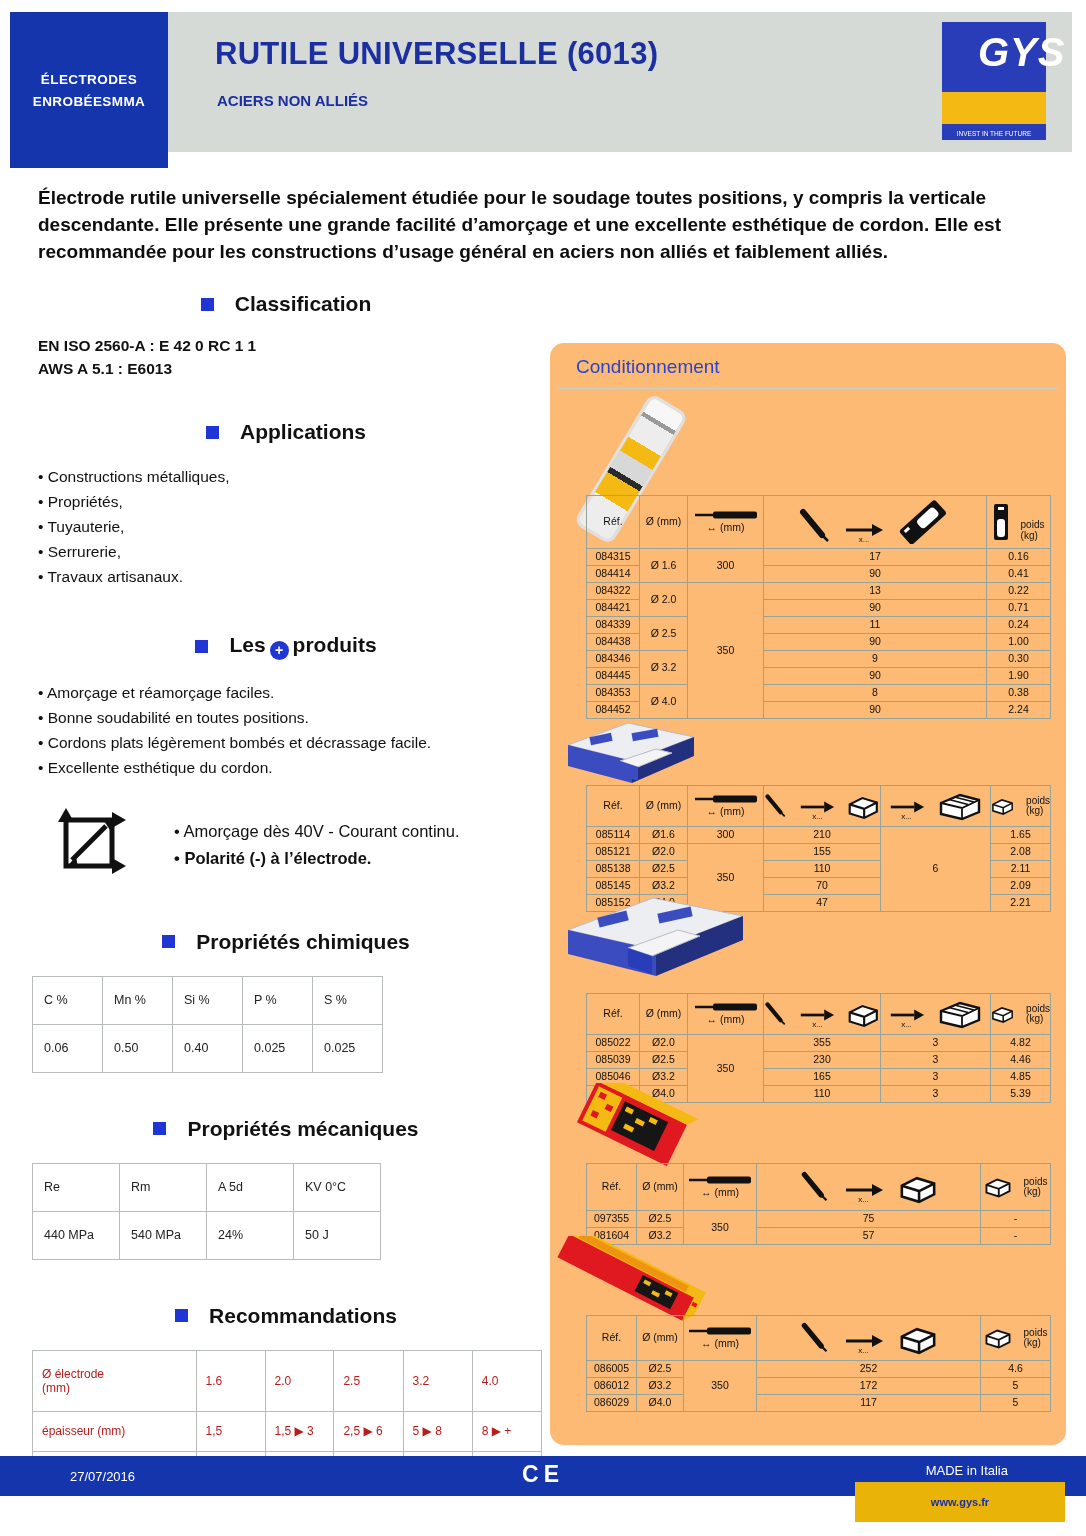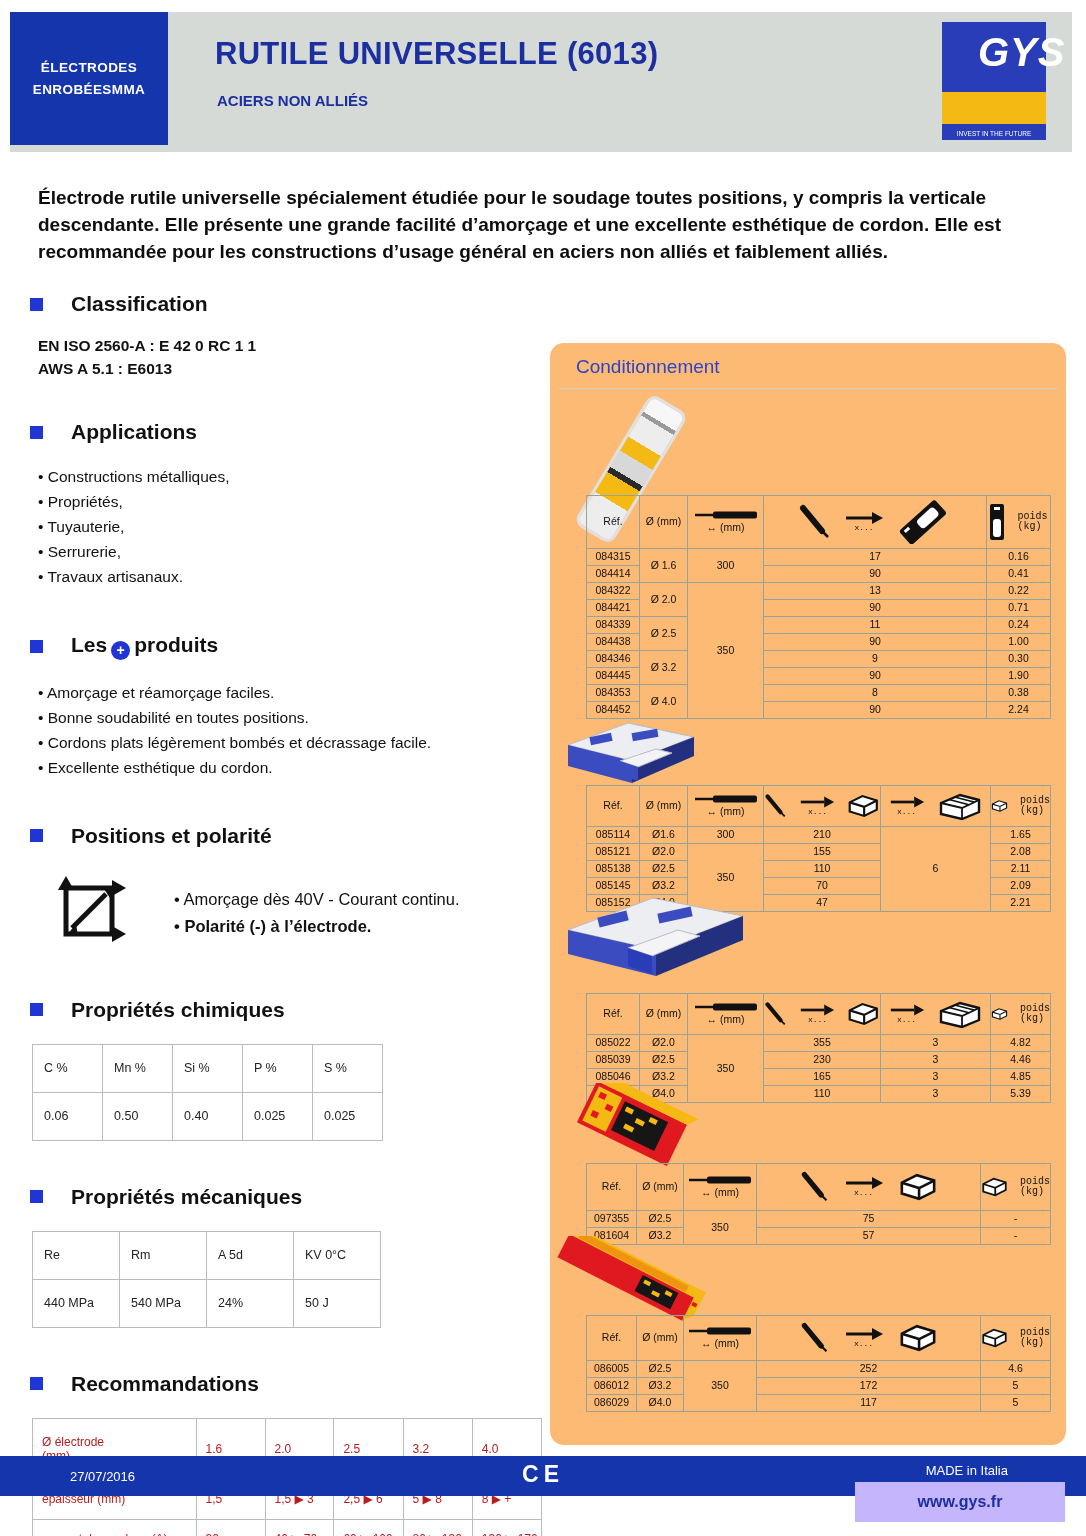--- a/index.html
+++ b/index.html
@@ -1,39 +1,39 @@
 <!DOCTYPE html>
 <html><head>
 <meta charset="utf-8">
 <style>
   html,body{margin:0;padding:0;}
   body{width:1086px;height:1536px;position:relative;background:#fff;
        font-family:"Liberation Sans",sans-serif;color:#111;overflow:hidden;}
 
   
   .band{position:absolute;left:10px;top:12px;width:1062px;height:140px;background:#d6dad6;}
-  .cat-box{position:absolute;left:10px;top:12px;width:158px;height:133px;background:#1535ad;
+  .cat-box{position:absolute;left:10px;top:12px;width:158px;height:156px;background:#1535ad;
            color:#fff;display:flex;flex-direction:column;justify-content:center;align-items:center;
            gap:7px;font-size:13.5px;font-weight:bold;letter-spacing:.4px;z-index:2;}
   .title{position:absolute;left:215px;top:36px;font-size:31px;font-weight:bold;color:#1b2fa0;
          letter-spacing:.3px;z-index:2;}
   .subtitle{position:absolute;left:217px;top:92px;font-size:15px;font-weight:bold;color:#1b2fa0;z-index:2;}
   .logo{position:absolute;left:942px;top:22px;width:104px;height:118px;background:#2a3db8;z-index:2;}
   .logo-gys{color:#fff;font-weight:bold;font-style:italic;font-size:40px;text-align:center;
             letter-spacing:1px;margin-top:8px;padding-left:36px;}
   .logo-yellow{position:absolute;left:0;right:0;top:70px;height:32px;background:#f5b913;}
   .logo-tag{position:absolute;left:0;right:0;bottom:3px;color:#fff;font-size:6.5px;text-align:center;}
 
   
   .intro{position:absolute;left:38px;top:166px;width:1012px;font-size:19px;font-weight:bold;
          line-height:1.42;color:#0d0d0d;}
 
   
   .left-col{position:absolute;left:30px;top:292px;width:512px;}
-  .sec{display:flex;align-items:center;gap:28px;}
+  .sec{display:flex;align-items:center;gap:21px;justify-content:center;}
   .sec .sq{width:13px;height:13px;background:#1f35d4;flex:none;}
   .sec .t{font-size:21px;font-weight:bold;}
   .plus-ico{width:19px;height:19px;border-radius:50%;background:#1f35d4;color:#fff;font-size:14px;
             display:inline-flex;align-items:center;justify-content:center;font-weight:bold;
             margin:0 4px;vertical-align:-3px;}
   .class-lines{margin:18px 0 0 8px;font-weight:bold;font-size:15.5px;line-height:23px;}
   ul.blist{list-style:none;margin:20px 0 0 8px;padding:0;font-size:15.5px;line-height:25px;}
   ul.blist li::before{content:"• ";}
   .mt40{margin-top:40px;} .mt44{margin-top:44px;} .mt46{margin-top:46px;}
   .pos-row{display:flex;align-items:center;gap:46px;margin:26px 0 0 20px;}
@@ -53,21 +53,21 @@
 
   
   .cond{position:absolute;left:550px;top:343px;width:516px;height:1102px;background:#fdba74;
         border-radius:14px;}
   .cond-title{position:absolute;left:26px;top:13px;font-size:19px;color:#2a44cc;}
   .cond-hr{position:absolute;left:8px;right:8px;top:45px;height:1px;background:#c9cfc9;}
   .ctab{position:absolute;border-collapse:collapse;table-layout:fixed;}
   .ctab th,.ctab td{border:1px solid #96a39b;font-size:10.5px;font-weight:normal;text-align:center;
                     padding:0;color:#111;height:16px;line-height:1.05;}
   .ctab th{vertical-align:middle;}
-  .hflex{display:flex;align-items:center;justify-content:center;gap:12px;font-family:Liberation Mono, monospace;}
+  .hflex{display:flex;align-items:flex-end;justify-content:center;gap:12px;}
   .vflex{display:flex;flex-direction:column;align-items:center;justify-content:center;gap:2px;}
   .xwrap{display:flex;flex-direction:column;align-items:center;}
   .xlbl{font-size:8px;}
   .poids-lbl{font-size:10px;white-space:pre-line;text-align:left;}
   .t1{left:36px;top:152px;width:464px;} .t1 thead th{height:52px;}
   .t2{left:36px;top:442px;width:464px;} .t2 thead th{height:40px;}
   .t3{left:36px;top:650px;width:464px;} .t3 thead th{height:40px;}
   .t4{left:36px;top:820px;width:464px;} .t4 thead th{height:46px;}
   .t5{left:36px;top:972px;width:464px;} .t5 thead th{height:44px;}
 
@@ -78,22 +78,22 @@
      background:linear-gradient(#f7f7f7 0 12%,#9a9a9a 12% 15%,#ededed 15% 32%,
        #f5b913 32% 43%,#d8d8d8 43% 56%,#2a2a2a 56% 60%,#f5b913 60% 76%,#ededed 76% 100%);}
   .p2{left:10px;top:372px;} .p3{left:8px;top:545px;} .p4{left:22px;top:740px;} .p5{left:2px;top:893px;}
 
   
   .footer{position:absolute;left:0;top:1456px;width:1086px;height:40px;background:#1535ad;color:#fff;}
   .f-date{position:absolute;left:70px;top:13px;font-size:13px;}
   .f-ce{position:absolute;left:0;right:0;top:5px;text-align:center;font-size:23px;font-weight:bold;
         letter-spacing:5px;}
   .f-made{position:absolute;right:78px;top:7px;font-size:13px;}
-  .f-site{position:absolute;left:855px;top:1482px;width:210px;height:40px;background:#c4b5fd;
-          color:#1b2fa0;font-weight:bold;font-size:16px;display:flex;align-items:center;
+  .f-site{position:absolute;left:855px;top:1482px;width:210px;height:40px;background:#eab308;
+          color:#1b2fa0;font-weight:bold;font-size:11px;display:flex;align-items:center;
           justify-content:center;z-index:3;}
 </style>
 </head>
 <body>
 
 <div class="band"></div>
 <div class="cat-box">
   <span>ÉLECTRODES</span>
   <span>ENROBÉESMMA</span>
 </div>
@@ -134,24 +134,20 @@
     <span class="sq"></span>
     <span class="t"><span>Les</span><span class="plus-ico">+</span><span>produits</span></span>
   </div>
   <ul class="blist">
     <li>Amorçage et réamorçage faciles.</li>
     <li>Bonne soudabilité en toutes positions.</li>
     <li>Cordons plats légèrement bombés et décrassage facile.</li>
     <li>Excellente esthétique du cordon.</li>
   </ul>
 
-  <div class="sec mt44">
-    <span class="sq"></span>
-    <span class="t">Positions et polarité</span>
-  </div>
   <div class="pos-row">
     <svg width="78" height="78" viewBox="0 0 78 78">
       <rect x="16" y="14" width="46" height="46" fill="none" stroke="#111" stroke-width="5"></rect>
       <polygon points="8,16 16,2 24,16" fill="#111"></polygon>
       <polygon points="62,6 76,14 62,22" fill="#111"></polygon>
       <polygon points="62,52 76,60 62,68" fill="#111"></polygon>
       <line x1="22" y1="54" x2="56" y2="20" stroke="#111" stroke-width="5"></line>
       <polygon points="52,12 62,14 60,24" fill="#111"></polygon>
       <polygon points="26,50 16,62 28,62" fill="#111"></polygon>
     </svg>

